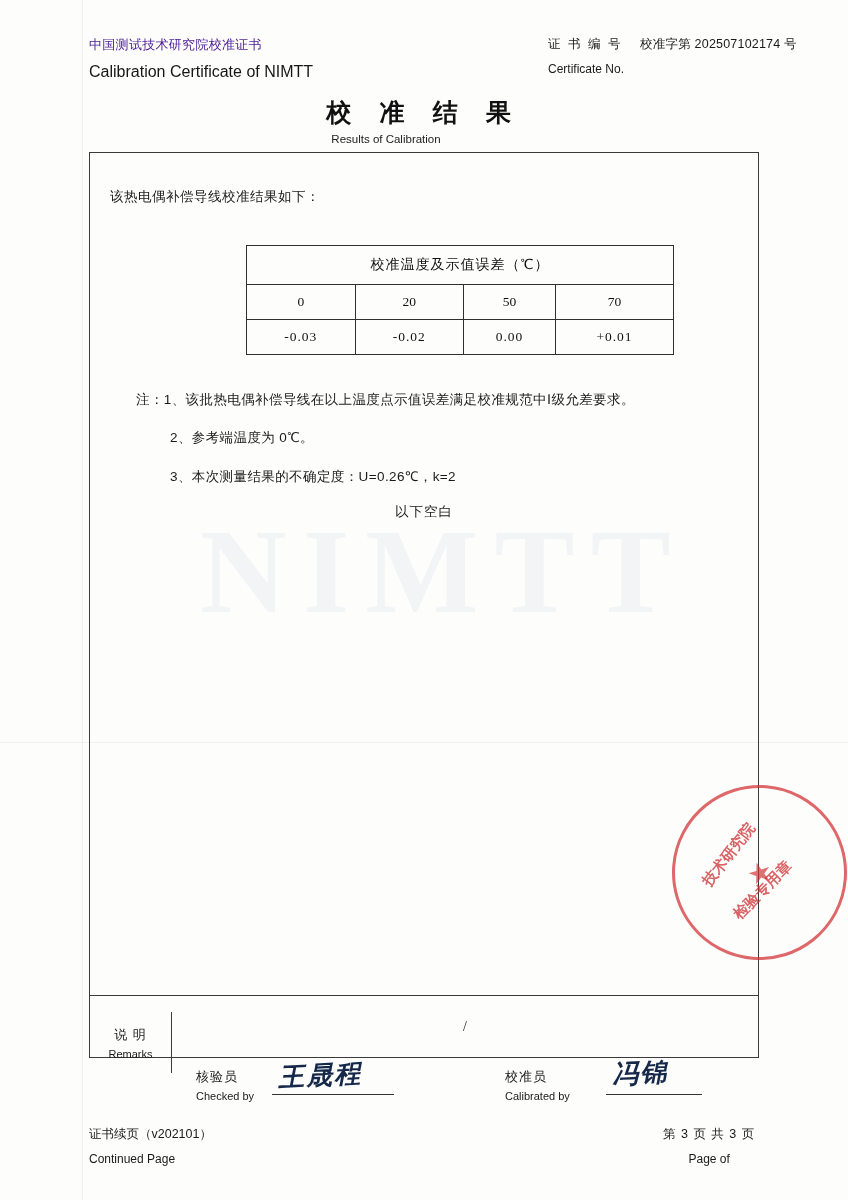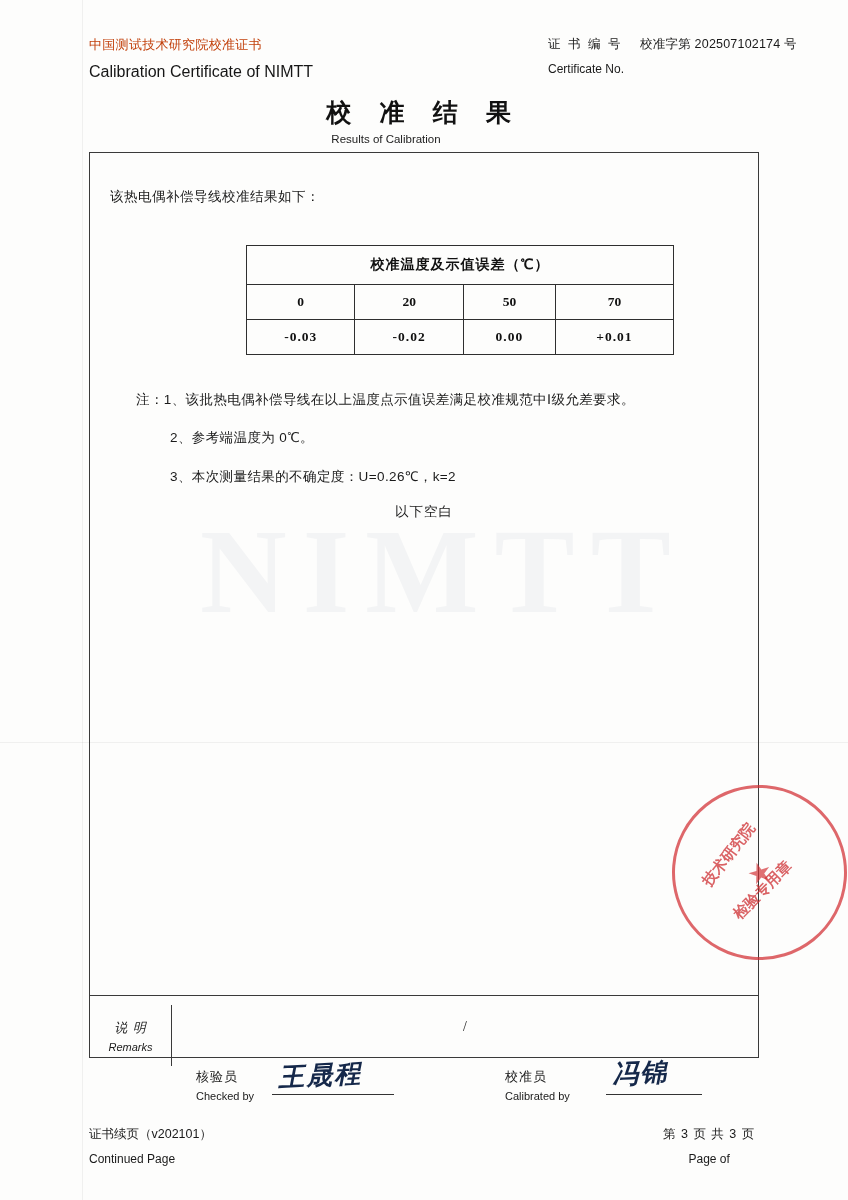--- a/index.html
+++ b/index.html
@@ -34,21 +34,21 @@
   
   .hdr-left {
     position: absolute;
     left: 89px;
     top: 36px;
     width: 400px;
   }
   .hdr-left .cn {
     font-size: 13px;
     letter-spacing: 0.3px;
-    color: #c2410c;
+    color: #4c1d95;
     white-space: nowrap;
   }
   .hdr-left .en {
     font-size: 16px;
     margin-top: 9px;
     color: #161616;
     white-space: nowrap;
   }
   .hdr-right {
     position: absolute;
@@ -114,21 +114,21 @@
     position: absolute;
     left: 156px;
     top: 92px;
     width: 428px;
     border-collapse: collapse;
     font-family: "Liberation Serif", serif;
   }
   .dtable td, .dtable th {
     border: 1px solid #2f2f2f;
     text-align: center;
-    font-weight: bold;
+    font-weight: normal;
     color: #111;
   }
   .dtable .hdrow td {
     height: 36px;
     font-size: 14px;
     letter-spacing: 1px;
     font-family: "Liberation Sans", sans-serif;
   }
   .dtable .temprow td {
     height: 32px;
@@ -221,30 +221,29 @@
     position: absolute;
     left: 0;
     bottom: 0;
     width: 668px;
     height: 62px;
     border-top: 1px solid #3a3a3a;
     box-sizing: border-box;
   }
   .remarks-cell {
     position: absolute;
-    left: 0; top: 9px;
+    left: 0; top: 16px;
     width: 82px;
     height: 100%;
     border-right: 1px solid #3a3a3a;
     box-sizing: border-box;
     display: flex;
     flex-direction: column;
     align-items: center;
     justify-content: center;
-    font-style: italic;
   }
   .remarks-cell .cn { font-size: 13px; letter-spacing: 1px; }
   .remarks-cell .en { font-size: 11px; margin-top: 4px; }
   .remarks-val {
     position: absolute;
     left: 82px;
     top: 0;
     right: 0;
     height: 100%;
     display: flex;

